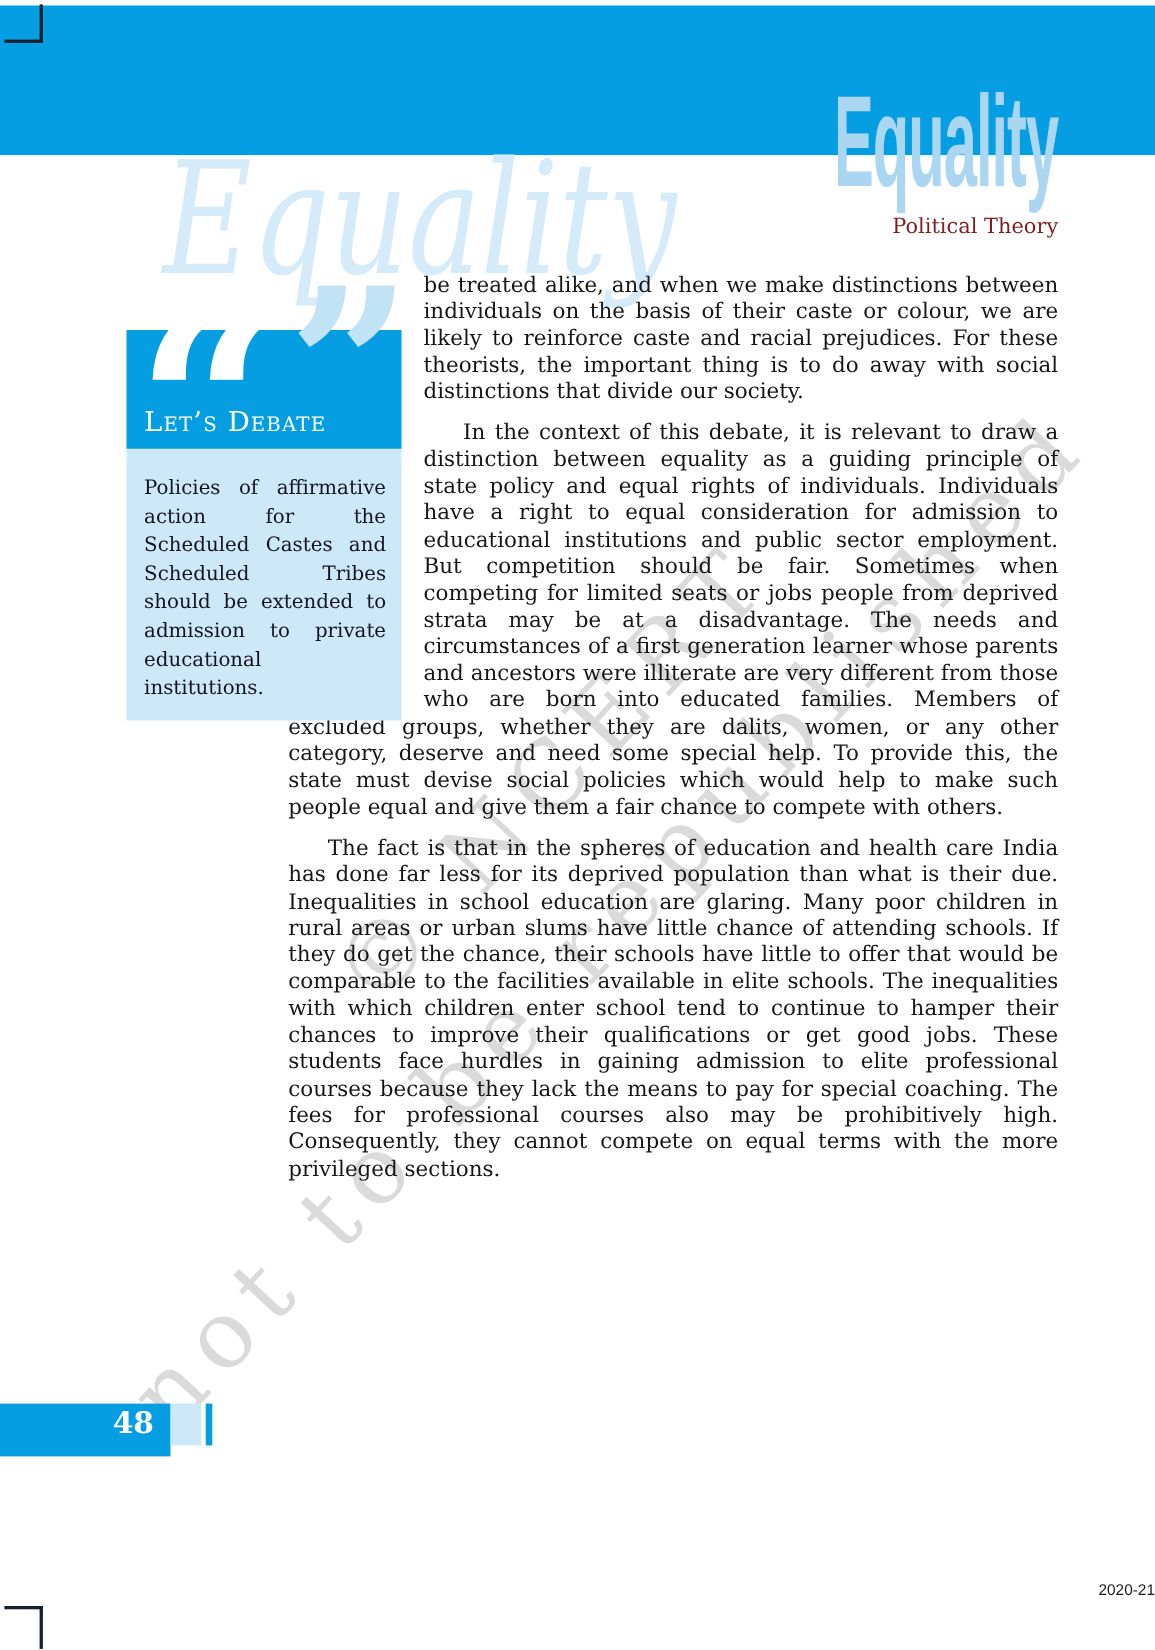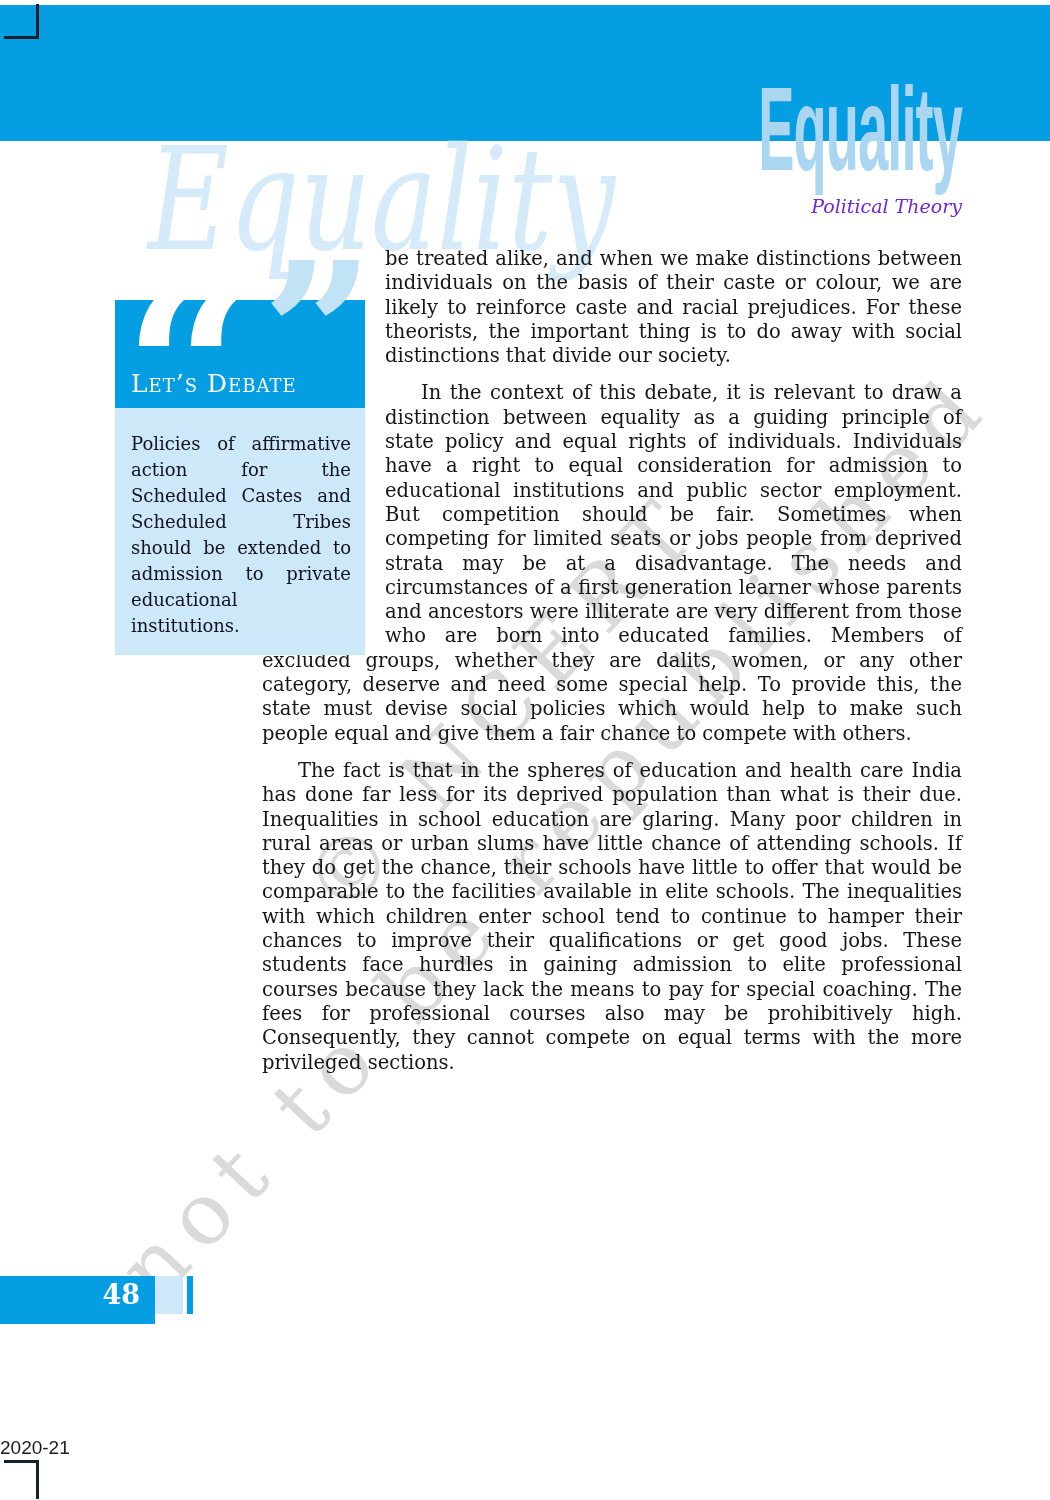--- a/index.html
+++ b/index.html
@@ -16,21 +16,21 @@
     border-top:3px solid #16202c;border-right:3px solid #16202c;z-index:7;}
   
   .chapter-title{
     position:absolute;right:88px;top:70px;margin:0;z-index:2;
     font-family:"Liberation Sans",sans-serif;font-weight:bold;
     font-size:118px;line-height:1;color:#aad6f2;letter-spacing:-2px;
     transform:scaleX(0.46);transform-origin:100% 0;white-space:nowrap;
   }
   .subtitle{
     position:absolute;right:88px;top:195px;z-index:2;
-    font-style:italic;font-size:19px;color:#6d28d9;white-space:nowrap;
+    font-size:19px;color:#7f1d1d;white-space:nowrap;
   }
   
   .script-wm{
     position:absolute;left:148px;top:122px;z-index:1;
     font-style:italic;font-size:142px;line-height:1.1;color:#d6ebf9;
     transform:scaleX(0.78);transform-origin:0 0;white-space:nowrap;
   }
   
   .pale-quote{
     position:absolute;left:262px;top:236px;z-index:6;
@@ -73,22 +73,22 @@
     position:absolute;left:0;top:1276px;width:155px;height:48px;background:#059ee2;z-index:5;
     text-align:right;
   }
   .pagenum-bar span{
     display:inline-block;padding-right:15px;color:#ffffff;font-weight:bold;
     font-size:27px;line-height:38px;
   }
   .pagenum-light{position:absolute;left:155px;top:1276px;width:28px;height:38px;background:#cde8f8;z-index:5;}
   .pagenum-tick{position:absolute;left:187px;top:1276px;width:6px;height:38px;background:#059ee2;z-index:5;}
   .footer-date{
-    position:absolute;left:0;top:1437px;width:1050px;text-align:left;
-    font-family:"Liberation Sans",sans-serif;font-size:19px;color:#1c1c1c;
+    position:absolute;left:0;top:1437px;width:1050px;text-align:right;
+    font-family:"Liberation Sans",sans-serif;font-size:14px;color:#1c1c1c;
   }
 </style>
 </head>
 <body>
 
 <div class="page">
 
   <div class="top-band"></div>
 
   <div class="crop-top"></div>

